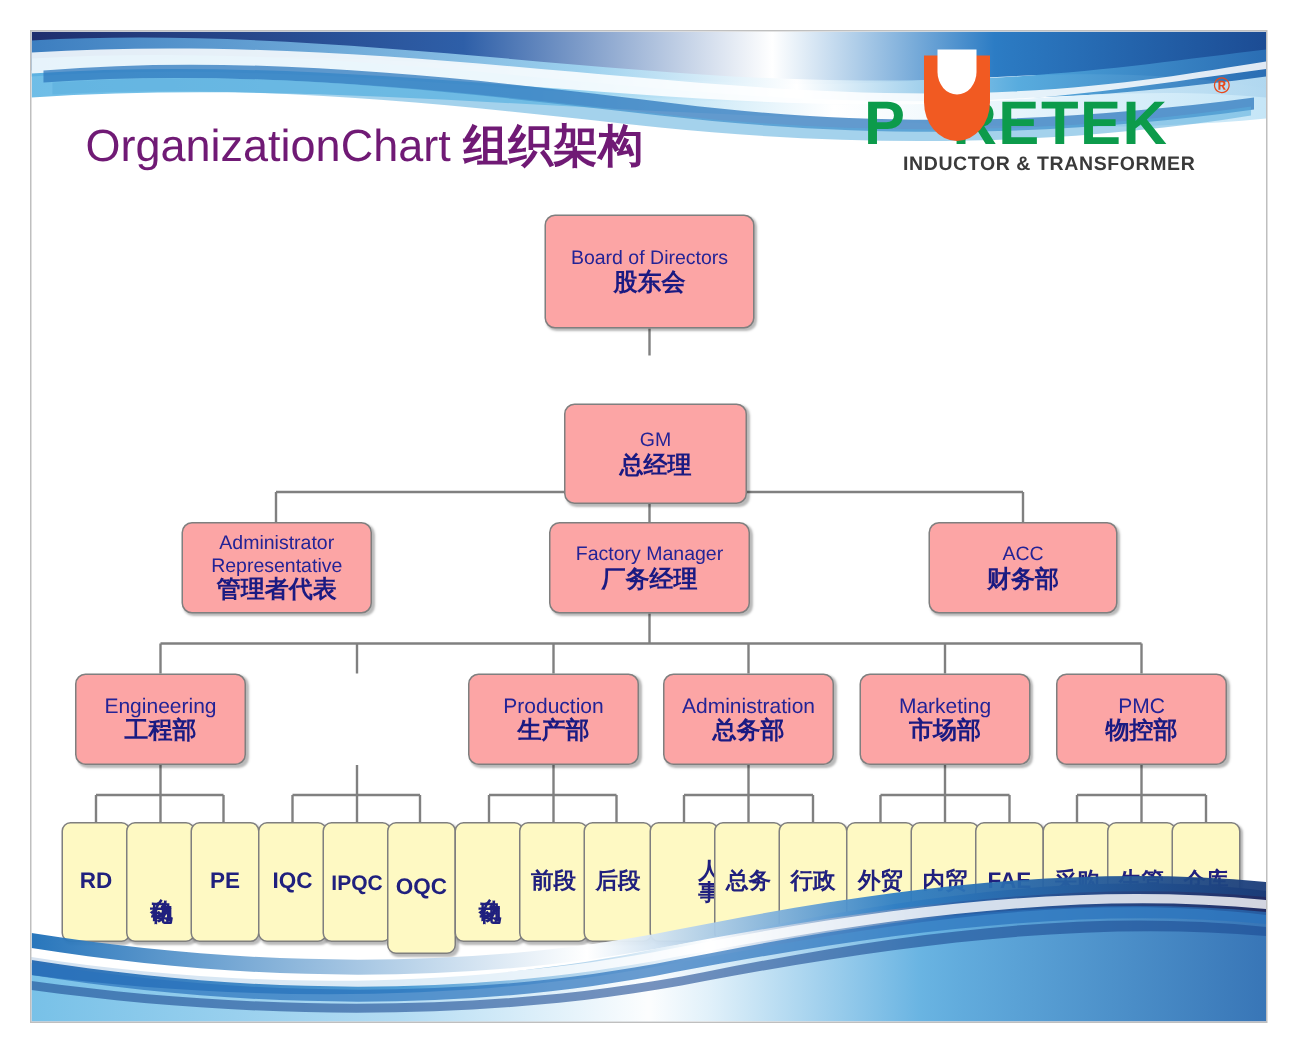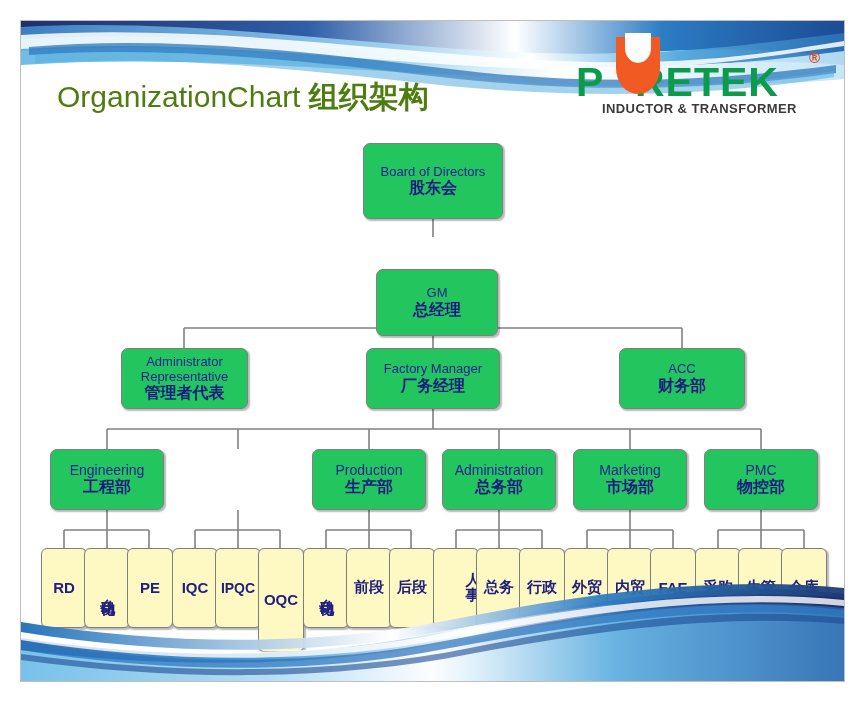--- a/index.html
+++ b/index.html
@@ -17,21 +17,21 @@
     border:1px solid #bfbfbf;
     box-sizing:border-box;
     overflow:hidden;
   }
   
   .wave-top{position:absolute;left:0;top:0;width:100%;height:115px;pointer-events:none;}
   .wave-bottom{position:absolute;left:0;bottom:0;width:100%;height:105px;pointer-events:none;}
   
   #title{
     position:absolute;left:36px;top:56px;
-    font-size:30px;color:#4d7c0f;white-space:nowrap;letter-spacing:0px;
+    font-size:30px;color:#701a75;white-space:nowrap;letter-spacing:0px;
   }
   #title .cn{font-weight:bold;font-family:"DejaVu Sans","Liberation Sans",sans-serif;}
   #logo{position:absolute;right:22px;top:18px;width:268px;height:84px;}
   .logo-word{
     position:absolute;left:22px;top:20px;
     font-size:41px;font-weight:bold;color:#0C9B4B;
     letter-spacing:1px;font-family:"Liberation Sans",sans-serif;
   }
   .logo-u{
     position:absolute;left:62px;top:-2px;width:44px;height:57px;
@@ -50,21 +50,21 @@
     font-size:13px;font-weight:bold;color:#3A3A3A;letter-spacing:0.4px;
     font-family:"Liberation Sans",sans-serif;
     padding-left:32px;
   }
   
   #chart{position:absolute;left:0;top:0;width:825px;height:662px;}
   #lines{position:absolute;left:0;top:0;width:825px;height:662px;}
   
   .node{
     position:absolute;box-sizing:border-box;
-    background:#22c55e;
+    background:#fca5a5;
     border:1px solid #7F7F7F;
     border-radius:7px;
     box-shadow:1.5px 1.5px 1.5px rgba(0,0,0,.28);
     color:#20207E;
     display:flex;flex-direction:column;
     align-items:center;justify-content:center;
     text-align:center;line-height:1.12;
   }
   .node .en{font-size:13px;font-weight:normal;color:#232396;}
   .node .cn{font-size:15px;font-weight:bold;color:#1A1A82;
@@ -245,21 +245,21 @@
       <span class="en">PMC</span>
       <span class="cn">物控部</span>
     </div>
 
     <div class="leaf lat" style="left:20px;top:527px;width:46px;height:80px;">RD</div>
     <div class="leaf vert" style="left:63px;top:527px;width:46px;height:80px;">自动化</div>
     <div class="leaf lat" style="left:106px;top:527px;width:46px;height:80px;">PE</div>
 
     <div class="leaf lat" style="left:151px;top:527px;width:46px;height:80px;">IQC</div>
     <div class="leaf lat" style="left:194px;top:527px;width:46px;height:80px;font-size:14px;">IPQC</div>
-    <div class="leaf lat" style="left:237px;top:527px;width:46px;height:104px;">OQC</div>
+    <div class="leaf lat" style="left:237px;top:527px;width:46px;height:88px;">OQC</div>
 
     <div class="leaf vert" style="left:282px;top:527px;width:46px;height:80px;">自动化</div>
     <div class="leaf" style="left:325px;top:527px;width:46px;height:80px;">前段</div>
     <div class="leaf" style="left:368px;top:527px;width:46px;height:80px;">后段</div>
 
     <div class="leaf" style="left:412px;top:527px;width:46px;height:80px;padding-left:34px;">人事</div>
     <div class="leaf" style="left:455px;top:527px;width:46px;height:80px;">总务</div>
     <div class="leaf" style="left:498px;top:527px;width:46px;height:80px;">行政</div>
 
     <div class="leaf" style="left:543px;top:527px;width:46px;height:80px;">外贸</div>

